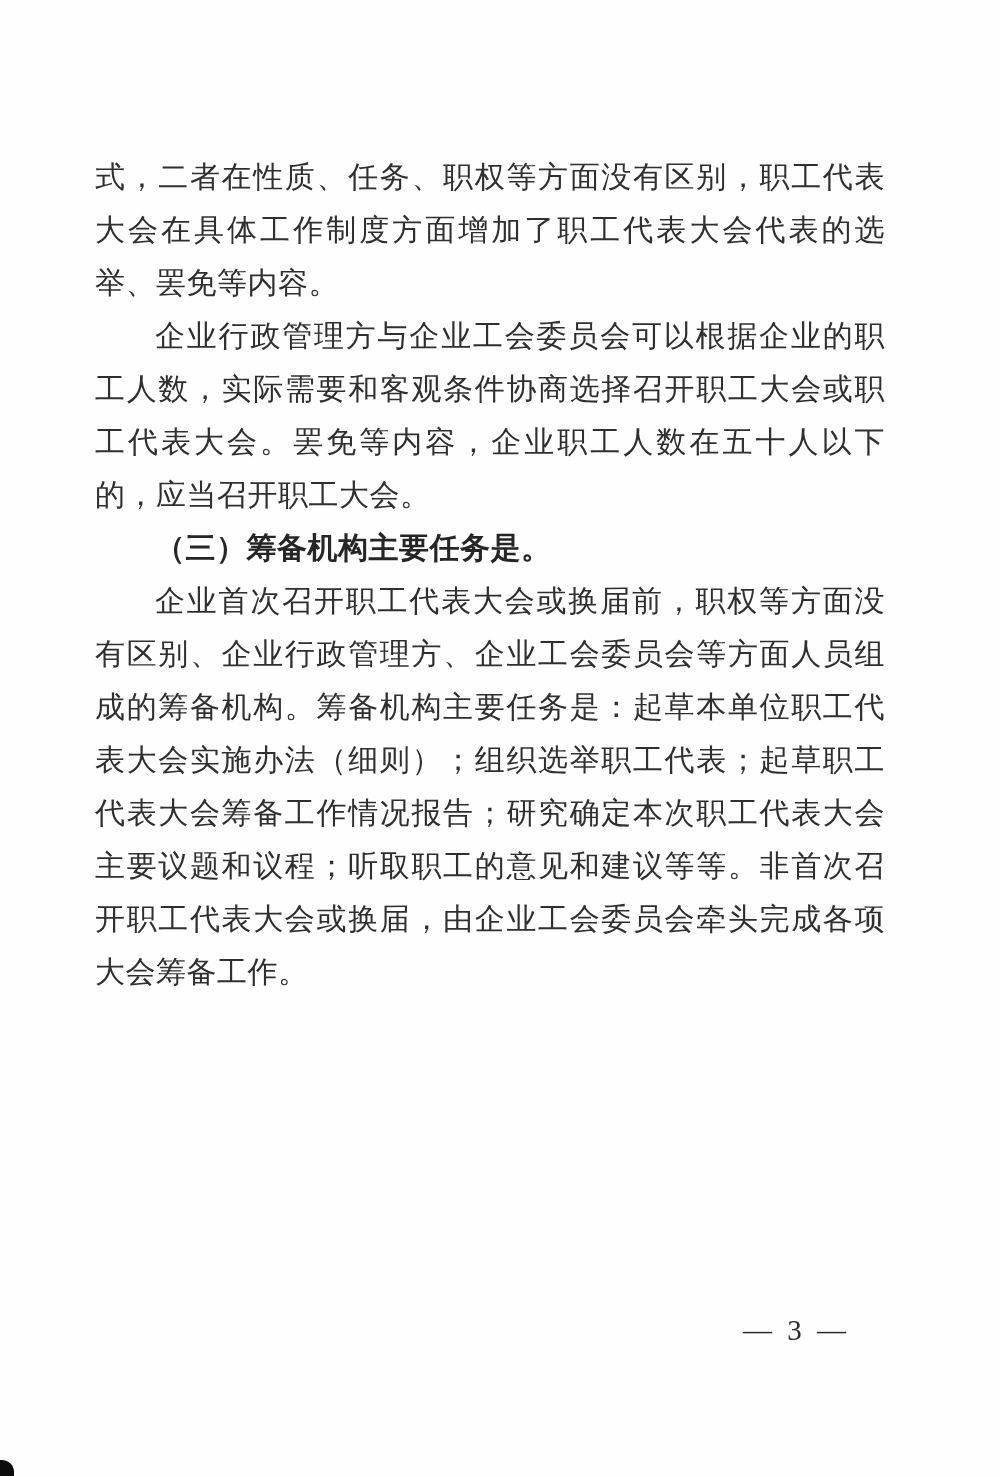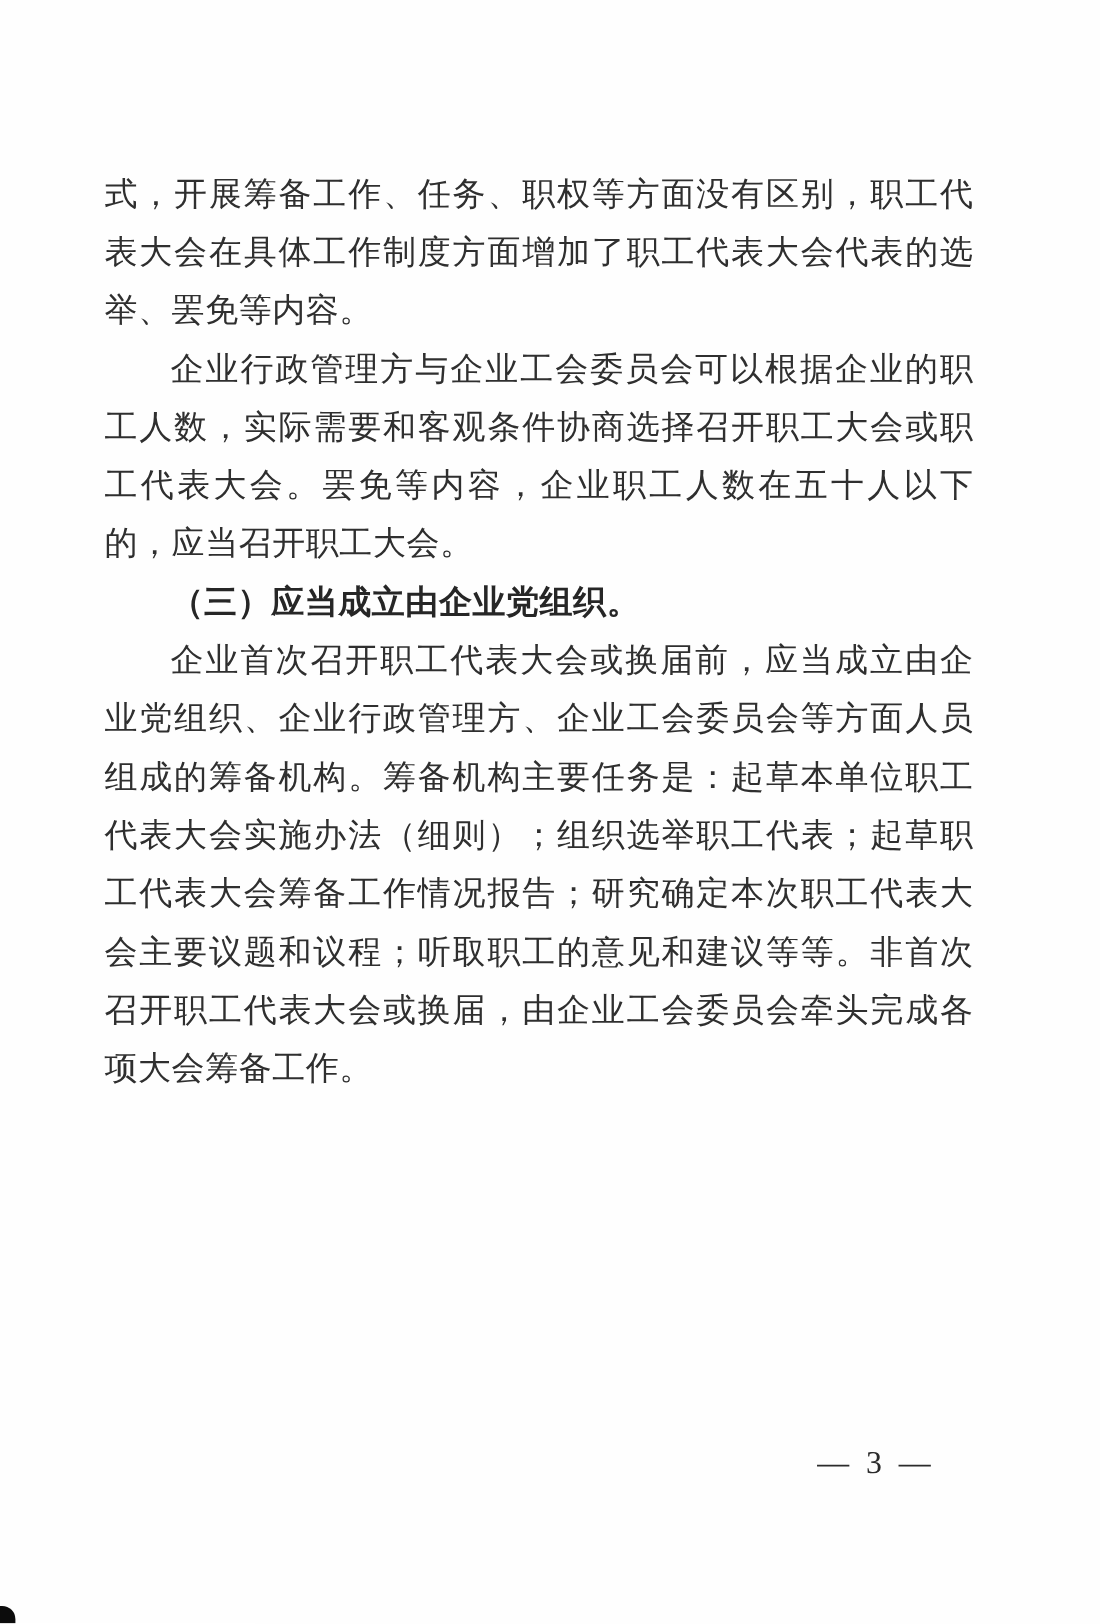--- a/index.html
+++ b/index.html
@@ -56,23 +56,23 @@
     background: #0c0c0c;
     border-top-right-radius: 12px;
   }
 </style>
 </head>
 <body>
 
 <div class="page">
 
   <div class="text-block">
-    <p class="para">式，开展筹备工作、任务、职权等方面没有区别，职工代表大会在具体工作制度方面增加了职工代表大会代表的选举、罢免等内容。</p>
+    <p class="para">式，二者在性质、任务、职权等方面没有区别，职工代表大会在具体工作制度方面增加了职工代表大会代表的选举、罢免等内容。</p>
     <p class="para indent">企业行政管理方与企业工会委员会可以根据企业的职工人数，实际需要和客观条件协商选择召开职工大会或职工代表大会。罢免等内容，企业职工人数在五十人以下的，应当召开职工大会。</p>
-    <p class="para indent heading">（三）应当成立由企业党组织。</p>
-    <p class="para indent">企业首次召开职工代表大会或换届前，应当成立由企业党组织、企业行政管理方、企业工会委员会等方面人员组成的筹备机构。筹备机构主要任务是：起草本单位职工代表大会实施办法（细则）；组织选举职工代表；起草职工代表大会筹备工作情况报告；研究确定本次职工代表大会主要议题和议程；听取职工的意见和建议等等。非首次召开职工代表大会或换届，由企业工会委员会牵头完成各项大会筹备工作。</p>
+    <p class="para indent heading">（三）筹备机构主要任务是。</p>
+    <p class="para indent">企业首次召开职工代表大会或换届前，职权等方面没有区别、企业行政管理方、企业工会委员会等方面人员组成的筹备机构。筹备机构主要任务是：起草本单位职工代表大会实施办法（细则）；组织选举职工代表；起草职工代表大会筹备工作情况报告；研究确定本次职工代表大会主要议题和议程；听取职工的意见和建议等等。非首次召开职工代表大会或换届，由企业工会委员会牵头完成各项大会筹备工作。</p>
   </div>
 
   <div class="page-number">— 3 —</div>
 
   <div class="corner-mark"></div>
 
 </div>
 
 </body></html>

